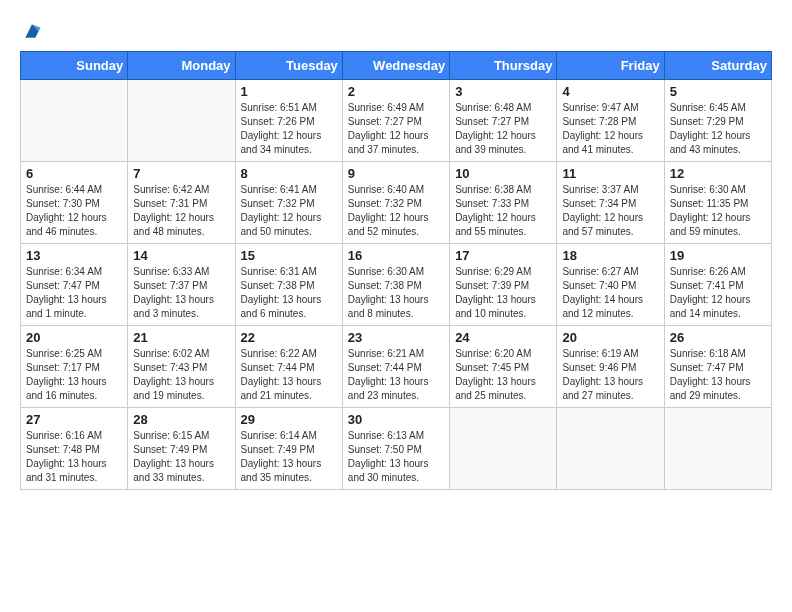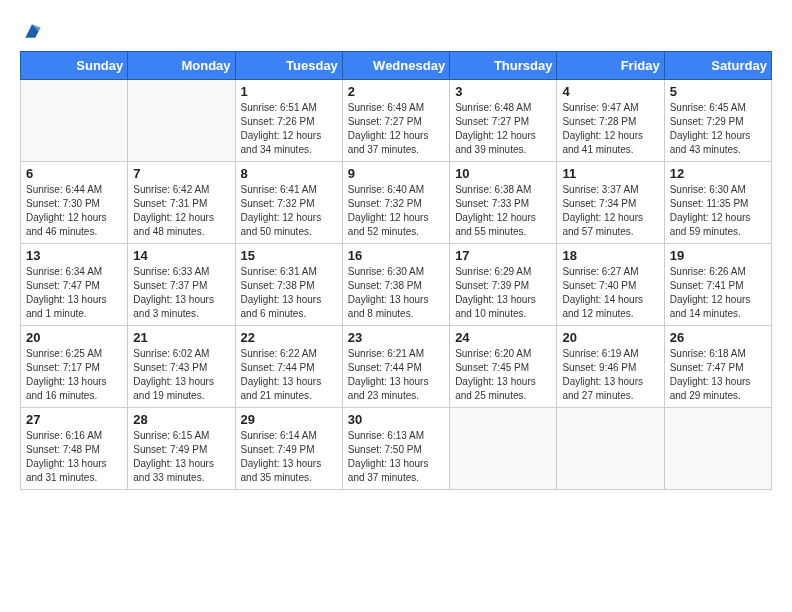--- a/index.html
+++ b/index.html
@@ -242,20 +242,20 @@
         <td>
           <span class="day-number">28</span>
           <div class="day-info"><span>Sunrise: 6:15 AM</span><br><span>Sunset: 7:49 PM</span><br><span>Daylight: 13 hours and 33 minutes.</span></div>
         </td>
         <td>
           <span class="day-number">29</span>
           <div class="day-info"><span>Sunrise: 6:14 AM</span><br><span>Sunset: 7:49 PM</span><br><span>Daylight: 13 hours and 35 minutes.</span></div>
         </td>
         <td>
           <span class="day-number">30</span>
-          <div class="day-info"><span>Sunrise: 6:13 AM</span><br><span>Sunset: 7:50 PM</span><br><span>Daylight: 13 hours and 37 minutes.</span></div>
+          <div class="day-info"><span>Sunrise: 6:13 AM</span><br><span>Sunset: 7:50 PM</span><br><span>Daylight: 13 hours and 30 minutes.</span></div>
         </td>
         <td class="empty"></td>
         <td class="empty"></td>
         <td class="empty"></td>
       </tr>
     </tbody>
 </table>
 
 </body></html>

